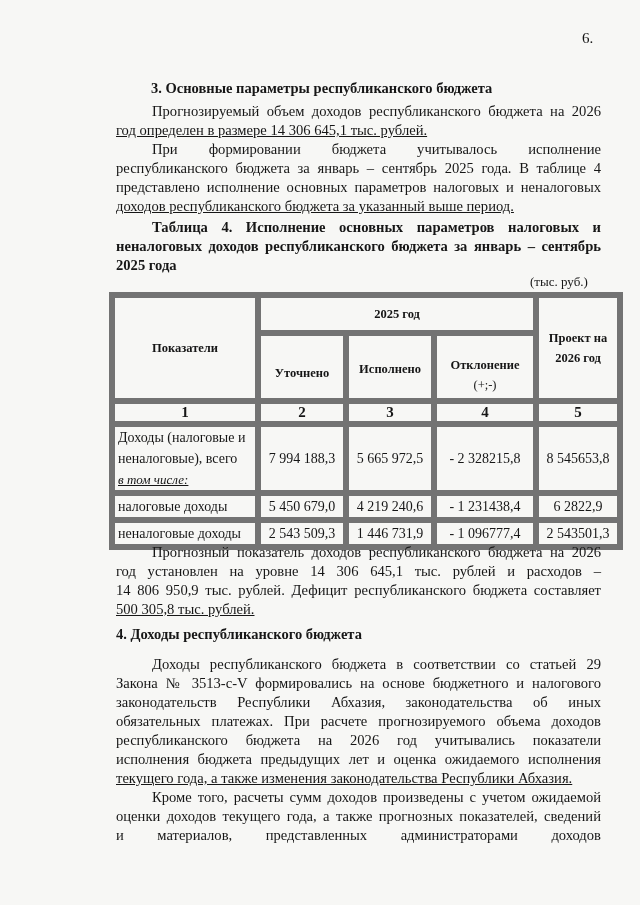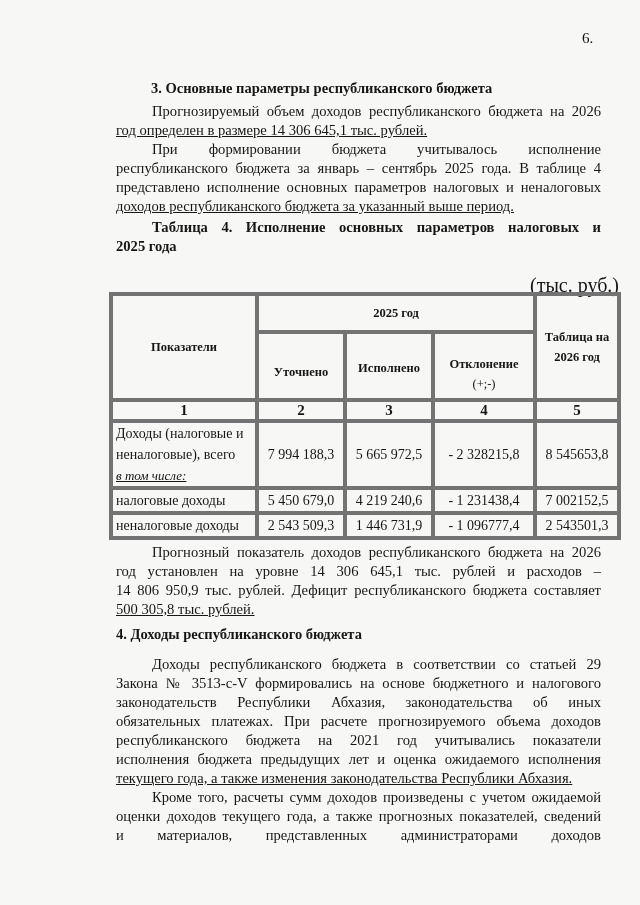--- a/index.html
+++ b/index.html
@@ -13,24 +13,24 @@
   .page-number { position: absolute; top: 30px; left: 582px; font-size: 15px; }
   .h { position: absolute; font-weight: bold; font-size: 14.5px; white-space: nowrap; }
   .p { position: absolute; left: 116px; width: 485px; font-size: 14.6px; line-height: 19px; text-align: justify; }
   .p .ln { display: block; text-align-last: justify; white-space: nowrap; }
   .p .ln.last { text-align-last: left; text-decoration: underline; }
   .p .ln.ind { text-indent: 36px; }
   .cap { position: absolute; left: 116px; width: 485px; font-size: 14.6px; line-height: 19px; font-weight: bold; }
   .cap .ln { display: block; text-align: justify; text-align-last: justify; white-space: nowrap; }
   .cap .ln.last { text-align-last: left; }
   .cap .ln.ind { text-indent: 36px; }
-  .unit { position: absolute; top: 274px; left: 530px; font-size: 20px; }
+  .unit { position: absolute; top: 274px; left: 530px; font-size: 13px; }
 
   table.t { position: absolute; top: 292px; left: 109px; border-collapse: collapse; font-size: 14px; }
-  table.t td { border: 4px solid #737373; padding: 0 4px; text-align: center; vertical-align: middle; }
+  table.t td { border: 6px solid #737373; padding: 0 4px; text-align: center; vertical-align: middle; }
   table.t .hd { font-weight: bold; font-size: 12.5px; line-height: 20px; }
   table.t .num { font-weight: bold; font-size: 15px; }
   table.t td.lbl { text-align: left; line-height: 21px; padding-left: 3px; }
   table.t .it { font-style: italic; font-size: 13px; text-decoration: underline; }
 </style>
 </head>
 <body>
 
 <div class="page-number">6.</div>
 
@@ -43,39 +43,40 @@
 
 <div class="p" style="top:140px;">
   <span class="ln ind">При формировании бюджета учитывалось исполнение</span>
   <span class="ln">республиканского бюджета за январь – сентябрь 2025 года. В таблице 4</span>
   <span class="ln">представлено исполнение основных параметров налоговых и неналоговых</span>
   <span class="ln last">доходов республиканского бюджета за указанный выше период.</span>
 </div>
 
 <div class="cap" style="top:218px;">
   <span class="ln ind">Таблица 4. Исполнение основных параметров налоговых и</span>
+  <span class="ln">неналоговых доходов республиканского бюджета за январь – сентябрь</span>
   <span class="ln last">2025 года</span>
 </div>
 
 <div class="unit">(тыс. руб.)</div>
 
 <table class="t">
   <colgroup>
     <col style="width:146px">
       <col style="width:88px">
       <col style="width:88px">
       <col style="width:102px">
       <col style="width:84px">
   </colgroup>
   <tbody>
       <tr style="height:38px">
     <td rowspan="2" class="hd">Показатели</td>
     <td colspan="3" class="hd">2025 год</td>
     <td rowspan="2" class="hd">
-      <div>Таблица на</div>
+      <div>Проект на</div>
       <div>2026 год</div>
     </td>
   </tr>
   <tr style="height:68px">
     <td class="hd" style="padding-top:12px">Уточнено</td>
     <td class="hd" style="padding-top:4px">Исполнено</td>
     <td class="hd" style="padding-top:16px">
       <div>Отклонение</div>
       <div style="font-weight:normal">(+;-)</div>
     </td>
@@ -96,21 +97,21 @@
     <td>7 994 188,3</td>
     <td>5 665 972,5</td>
     <td>- 2 328215,8</td>
     <td>8 545653,8</td>
   </tr>
   <tr style="height:20px">
     <td class="lbl">налоговые доходы</td>
     <td>5 450 679,0</td>
     <td>4 219 240,6</td>
     <td>- 1 231438,4</td>
-    <td>7 002152,5</td>
+    <td>6 2822,9</td>
   </tr>
   <tr style="height:20px">
     <td class="lbl">неналоговые доходы</td>
     <td>2 543 509,3</td>
     <td>1 446 731,9</td>
     <td>- 1 096777,4</td>
     <td>2 543501,3</td>
   </tr>
 </tbody>
   </table>
@@ -122,21 +123,21 @@
   <span class="ln last">500 305,8  тыс. рублей.</span>
 </div>
 
 <div class="h" style="top:626px; left:116px;">4. Доходы республиканского бюджета</div>
 
 <div class="p" style="top:655px;">
   <span class="ln ind">Доходы республиканского бюджета в соответствии со статьей 29</span>
   <span class="ln">Закона № 3513-с-V формировались на основе бюджетного и налогового</span>
   <span class="ln">законодательств Республики Абхазия, законодательства об иных</span>
   <span class="ln">обязательных платежах. При расчете прогнозируемого объема доходов</span>
-  <span class="ln">республиканского бюджета на 2021 год учитывались показатели</span>
+  <span class="ln">республиканского бюджета на 2026 год учитывались показатели</span>
   <span class="ln">исполнения бюджета предыдущих лет и оценка ожидаемого исполнения</span>
   <span class="ln last">текущего года, а также изменения законодательства Республики Абхазия.</span>
 </div>
 
 <div class="p" style="top:788px;">
   <span class="ln ind">Кроме того, расчеты сумм доходов произведены с учетом ожидаемой</span>
   <span class="ln">оценки доходов текущего года, а также прогнозных показателей, сведений</span>
   <span class="ln">и материалов, представленных администраторами доходов</span>
 </div>
 

